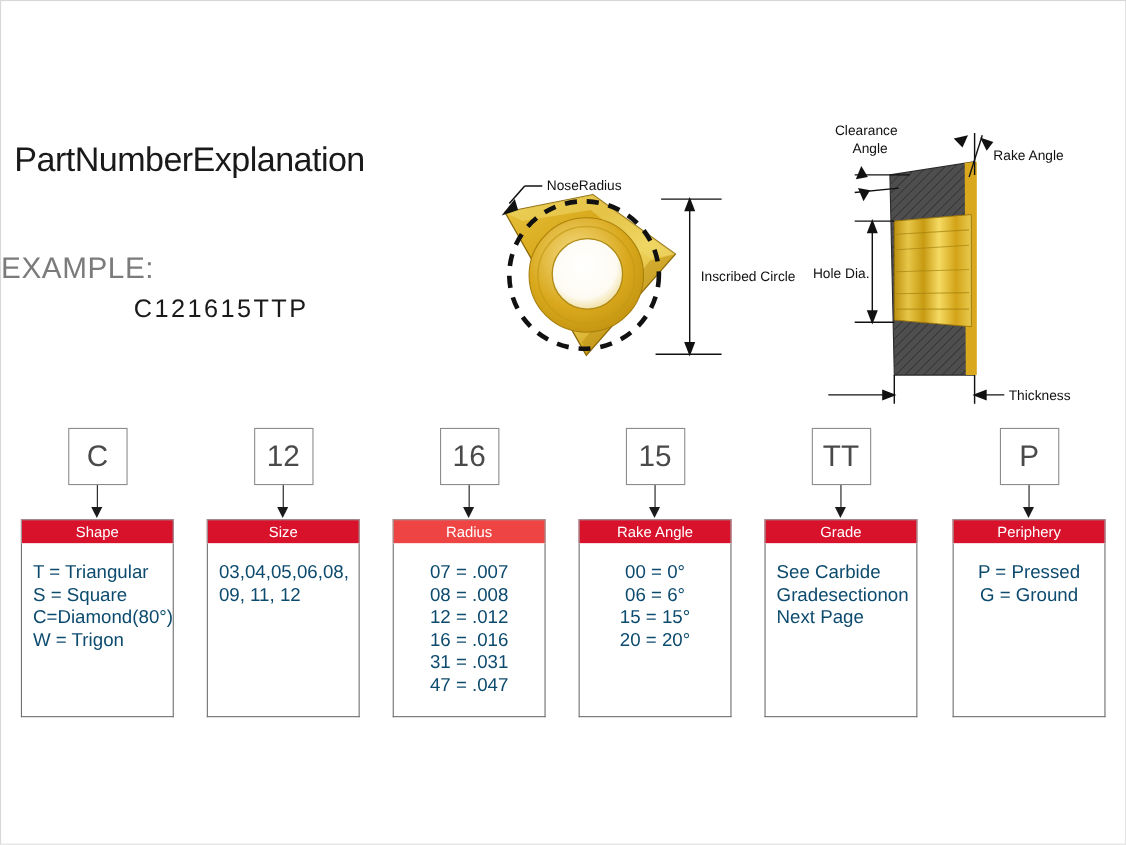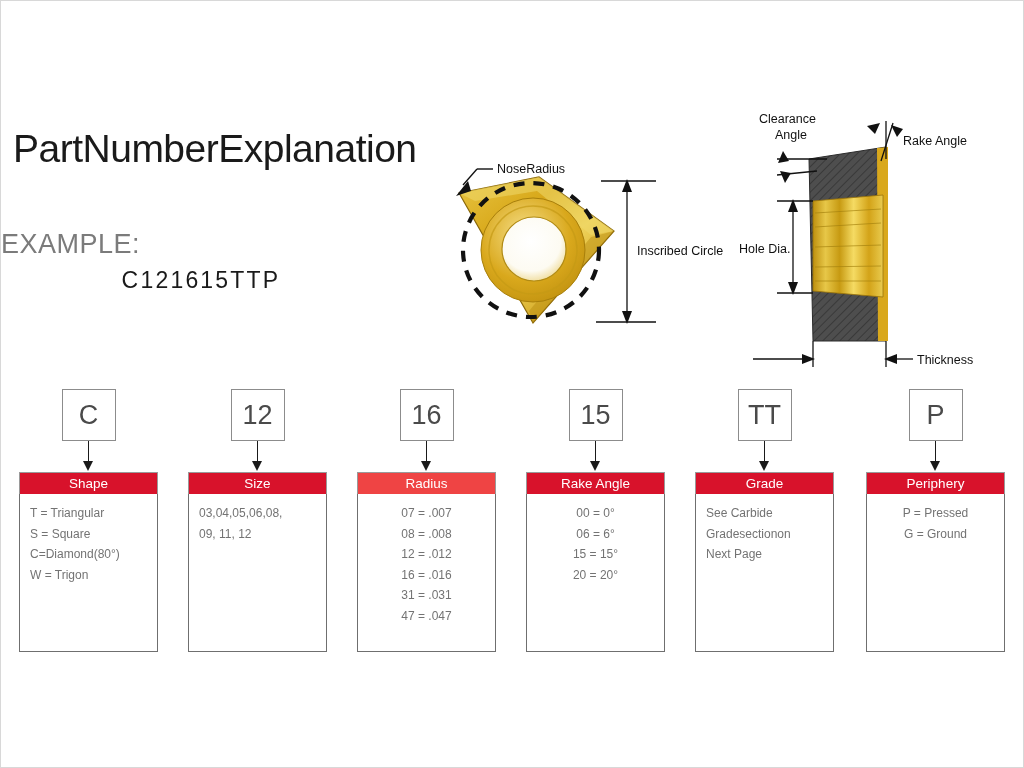--- a/index.html
+++ b/index.html
@@ -25,21 +25,21 @@
     box-sizing: border-box;
     background: #ffffff;
   }
 
   
   #page-title {
     position: absolute;
     left: 12px;
     top: 126px;
     width: 420px;
-    font-size: 39px;
+    font-size: 31px;
     letter-spacing: -0.5px;
     color: #1a1a1a;
     white-space: nowrap;
   }
   #example-label {
     position: absolute;
     left: 0px;
     top: 228px;
     width: 400px;
     font-size: 27px;
@@ -141,24 +141,24 @@
     box-sizing: border-box;
     border: 1px solid #9a9a9a;
     border-bottom: none;
   }
   .col-body {
     height: 158px;
     border: 1px solid #6f6f6f;
     border-top: none;
     box-sizing: border-box;
     background: #ffffff;
-    padding: 9px 8px 0 10px;
-    font-size: 12px;
+    padding: 16px 8px 0 10px;
+    font-size: 17px;
     line-height: 20.5px;
-    color: #737373;
+    color: #0c4a6e;
   }
   .col-body.center { text-align: center; padding-left: 8px; }
   .col-body.left   { text-align: left; }
   .col-body div { white-space: pre-wrap; }
 </style>
 </head>
 <body>
 
 <div id="canvas">
 

